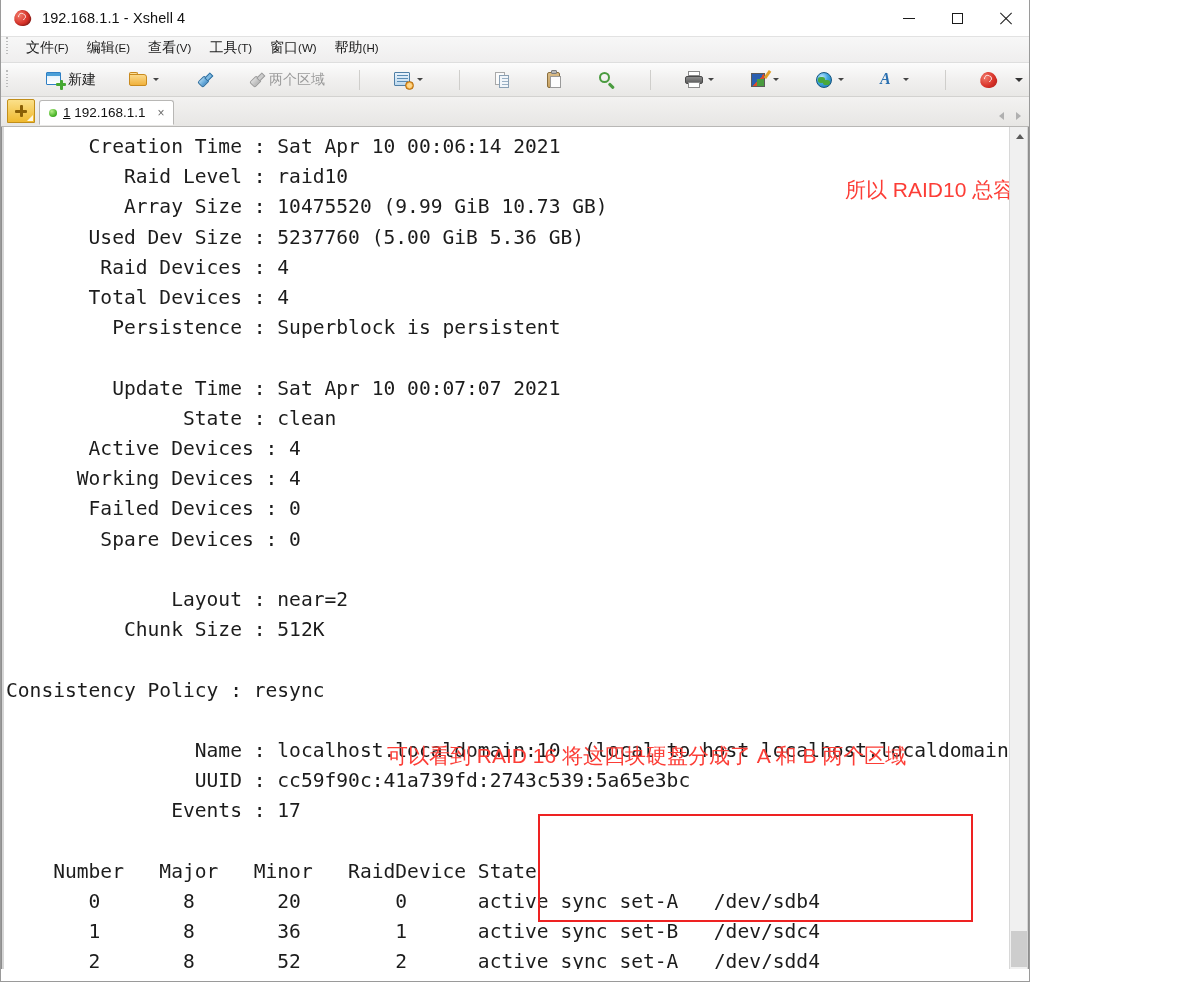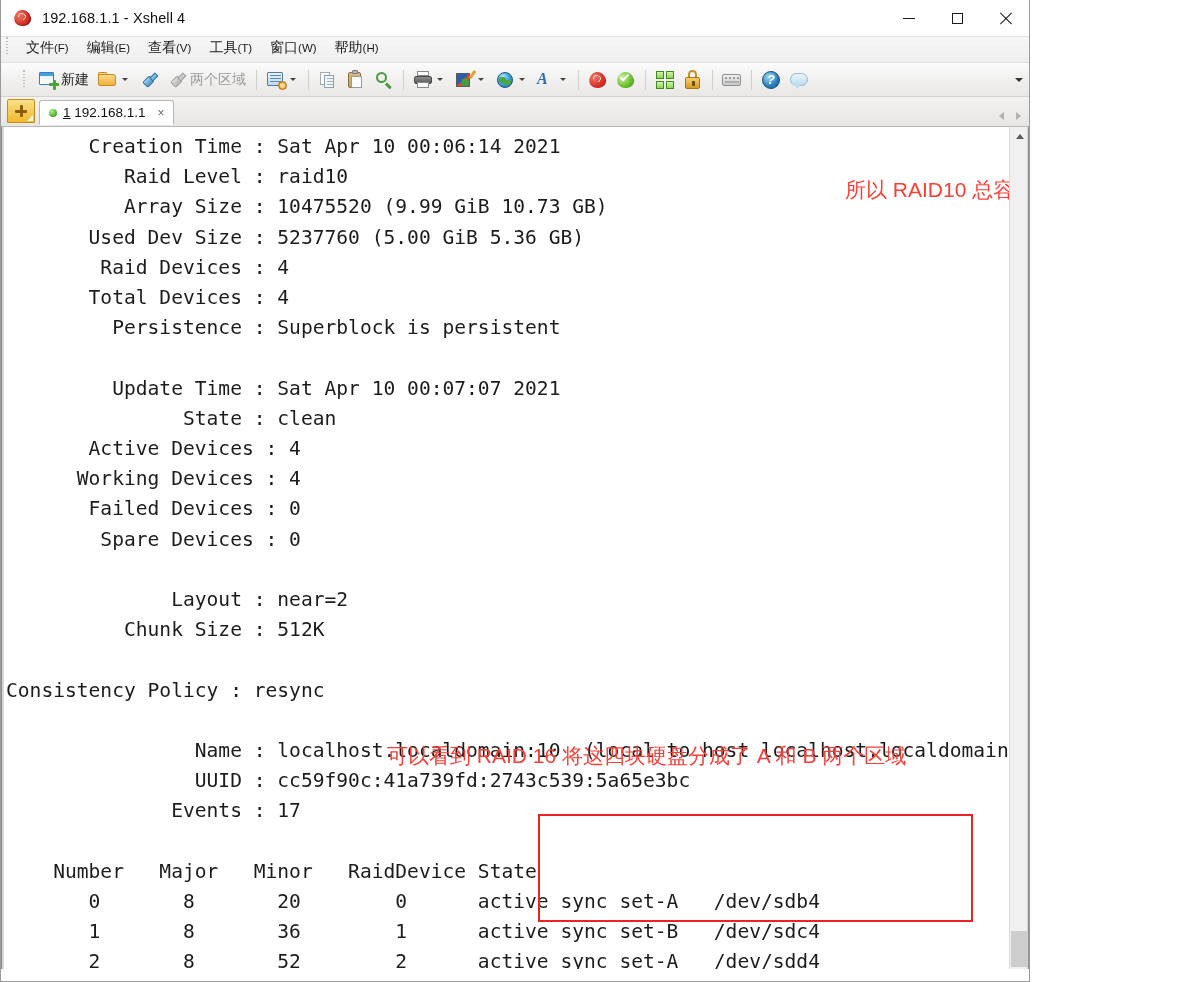--- a/index.html
+++ b/index.html
@@ -105,21 +105,22 @@
   .menu-item .acc { font-size: 11.5px; }
 
   
   .toolbar {
     position: relative;
     height: 34px;
     background: linear-gradient(to bottom, #fcfcfc 0%, #f1f0ef 50%, #e9e8e6 100%);
     border-bottom: 1px solid #d3d2d0;
     display: flex;
     align-items: center;
-    padding-left: 21px;
+    padding-left: 4px;
+    gap: 24px;
   }
   .tb-item {
     display: flex; align-items: center;
     height: 26px;
     padding: 0 3px;
     border-radius: 2px;
   }
   .tb-label {
     font-size: 14px; color: #1a1a1a; margin-left: 2px; margin-right: 2px;
     white-space: nowrap;

